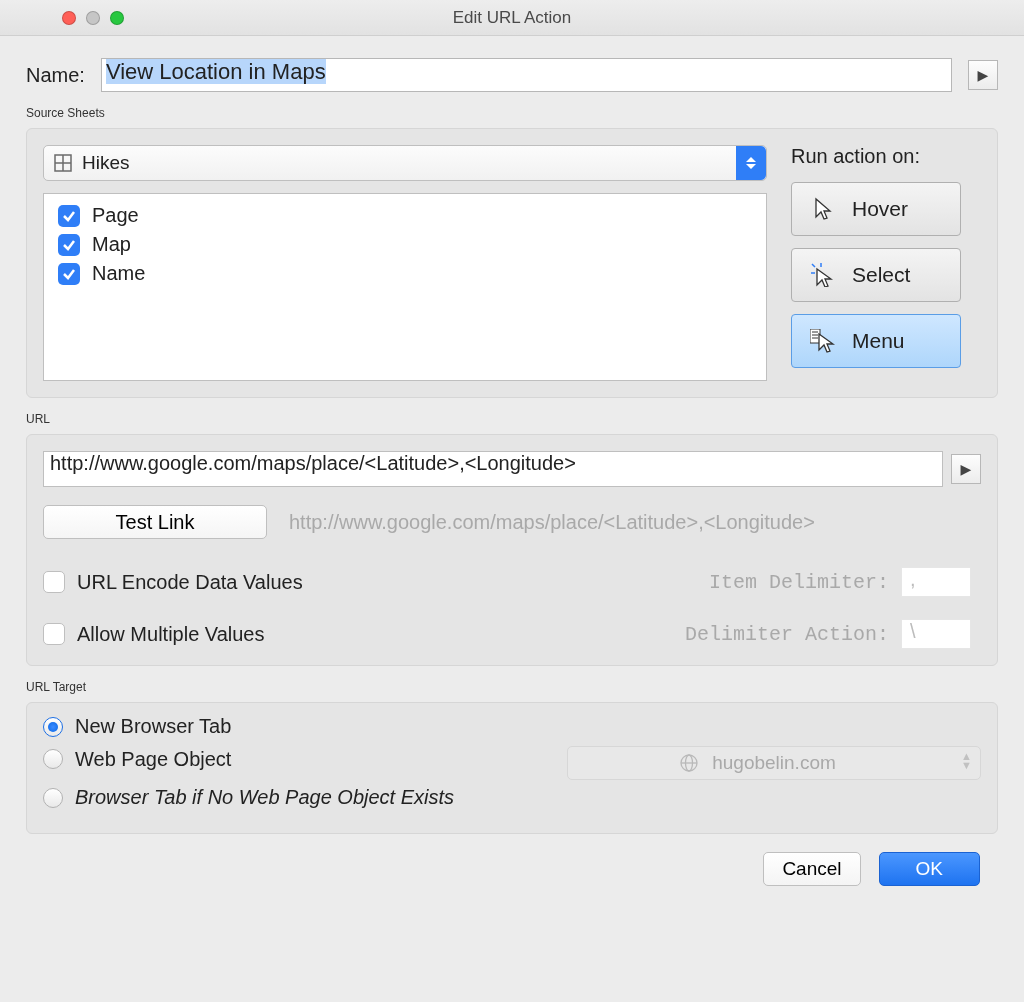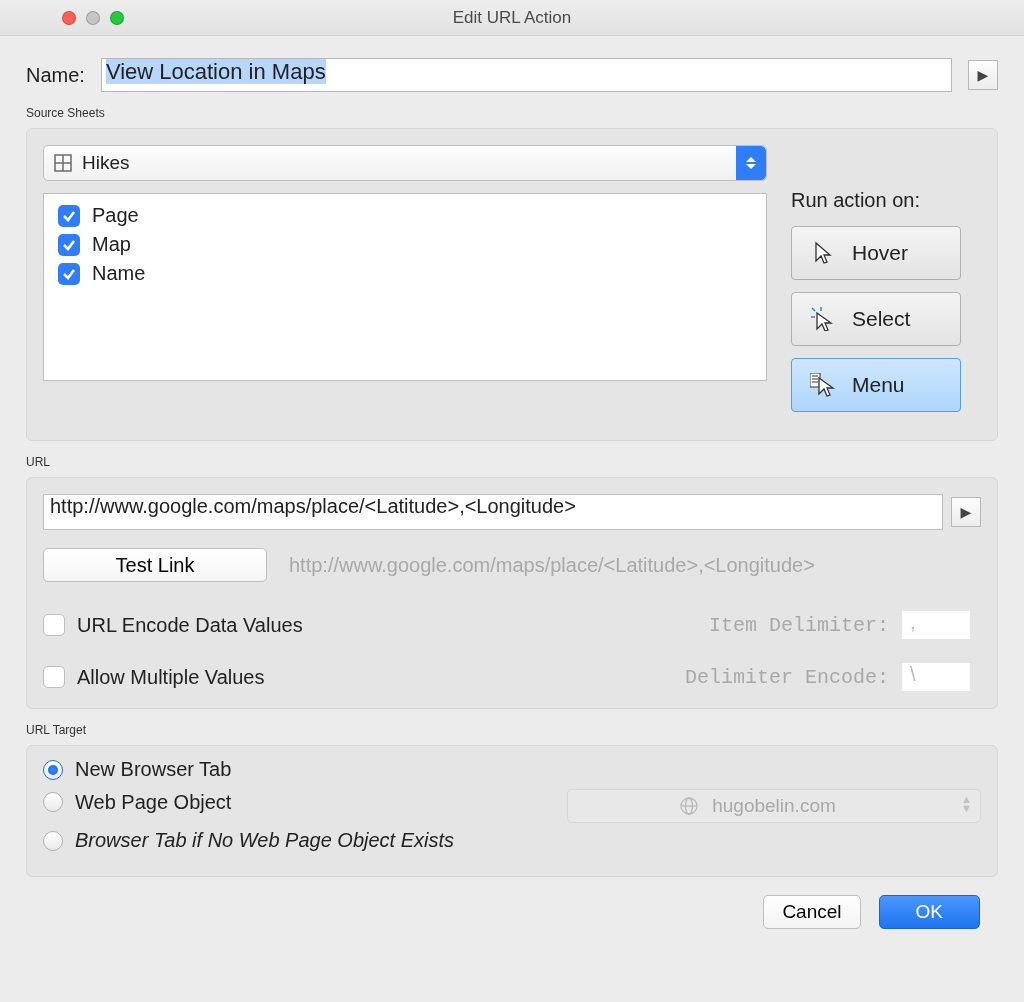--- a/index.html
+++ b/index.html
@@ -97,21 +97,21 @@
     height: 188px;
     padding: 10px 14px;
   }
   .check-item { display:flex; align-items:center; gap:12px; font-size:20px; margin-bottom:6px; }
   .cb {
     width:22px; height:22px; border-radius:5px; background:#2f7ef7;
     display:flex; align-items:center; justify-content:center;
   }
   .cb svg { display:block; }
 
-  .run-lbl { font-size:20px; margin-bottom:14px;margin-top:44px; }
+  .run-lbl { font-size:20px; margin-bottom:14px; }
   .act-btn {
     height: 54px; width: 170px;
     background: linear-gradient(#f4f4f4,#e3e3e3);
     border:1px solid #b0b0b0; border-radius:4px;
     display:flex; align-items:center; gap:16px; padding-left:18px;
     font-size:21px; margin-bottom:12px;
     cursor:default;
   }
   .act-btn.selected {
     background: linear-gradient(#cfe7ff,#aed6fb);
@@ -285,21 +285,21 @@
         <span class="box"></span>
         <span>URL Encode Data Values</span>
       </div>
       <div class="muted-lbl">Item Delimiter:</div>
       <div class="delim-input">,</div>
 
       <div class="chk">
         <span class="box"></span>
         <span>Allow Multiple Values</span>
       </div>
-      <div class="muted-lbl">Delimiter Encode:</div>
+      <div class="muted-lbl">Delimiter Action:</div>
       <div class="delim-input">\</div>
     </div>
   </div>
 
   <div class="section-lbl">URL Target</div>
   <div class="panel targetp">
     <div class="radio-row">
       <span class="radio checked">
           <span class="dot"></span>
         </span>

